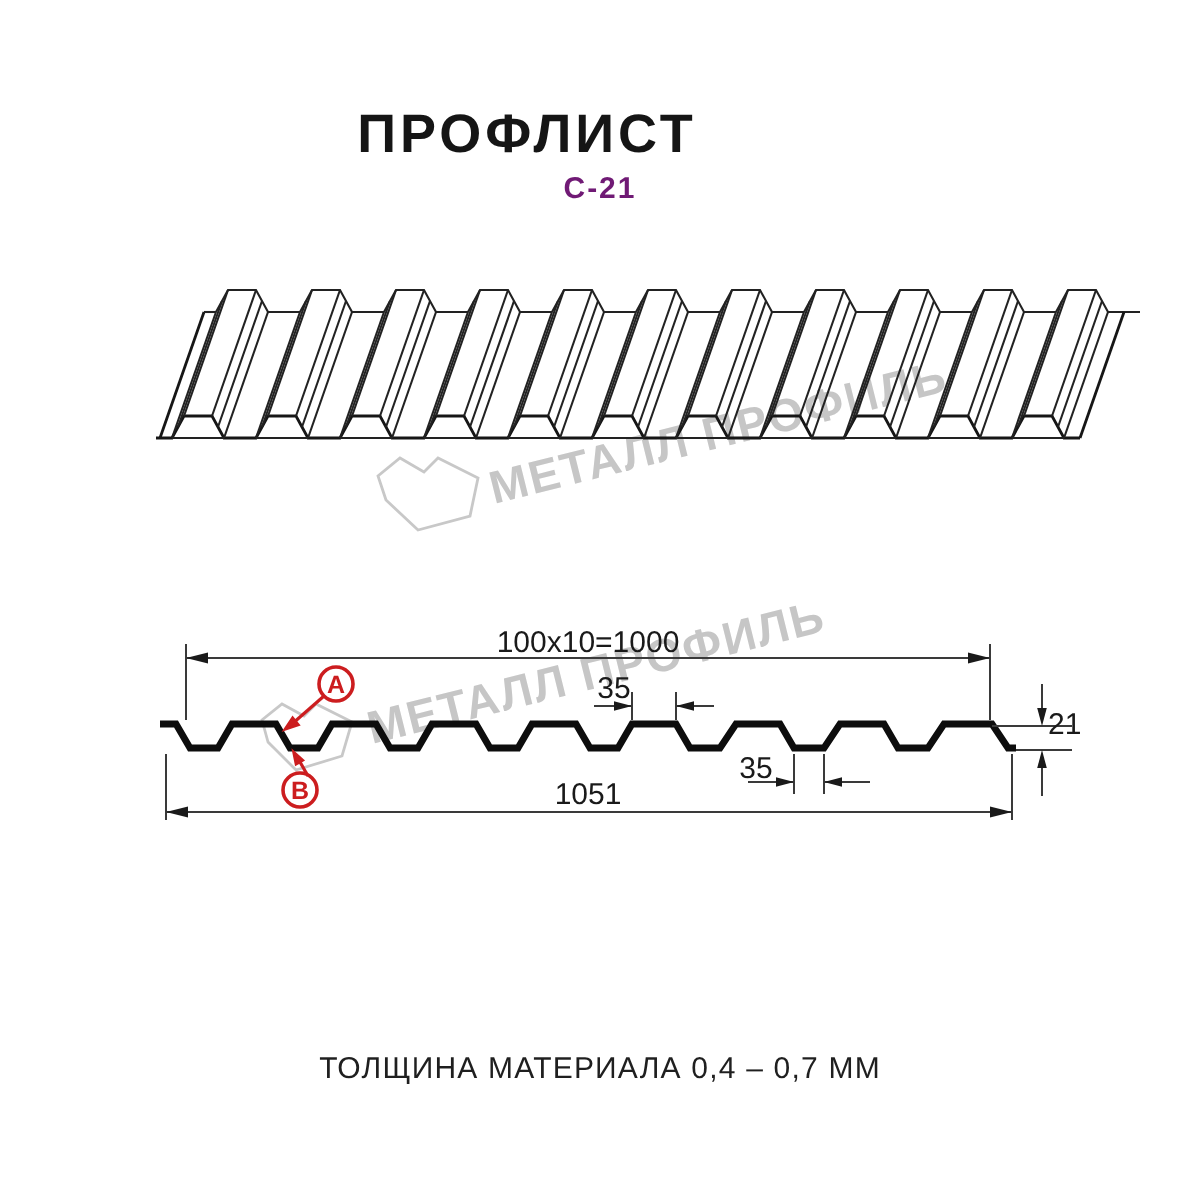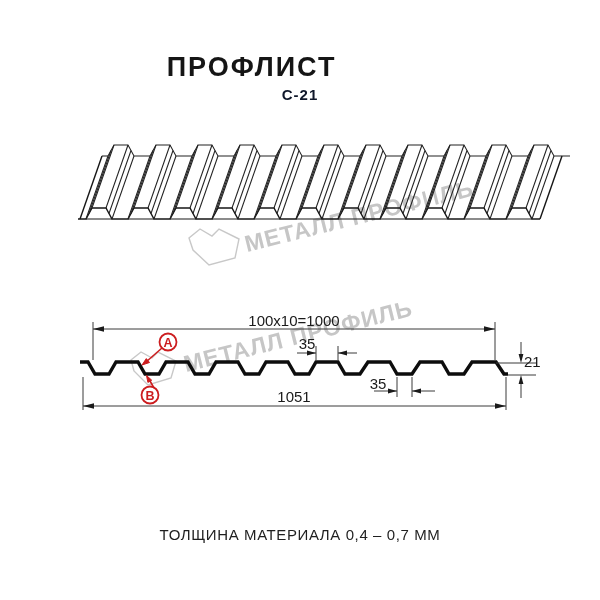--- a/index.html
+++ b/index.html
@@ -1,26 +1,26 @@
 <!DOCTYPE html>
 <html><head>
 <meta charset="utf-8">
 <style>
   html,body{margin:0;padding:0;}
   body{
     width:600px;height:600px;position:relative;background:#ffffff;
     font-family:"Liberation Sans",sans-serif;overflow:hidden;
   }
   .title{
-    position:absolute;left:0;top:52px;width:503px;text-align:center;
+    position:absolute;left:12px;top:52px;width:503px;text-align:center;
     font-size:27px;font-weight:bold;letter-spacing:2px;color:#151515;
   }
   .subtitle{
     position:absolute;left:0;top:86px;width:600px;text-align:center;
-    font-size:15px;font-weight:bold;letter-spacing:1px;color:#0f172a;
+    font-size:15px;font-weight:bold;letter-spacing:1px;color:#701a75;
   }
   .footer{
     position:absolute;left:0;top:526px;width:600px;text-align:center;
     font-size:15px;font-weight:normal;letter-spacing:0.6px;color:#1f1f1f;
   }
   svg{position:absolute;left:0;top:0;}
   .sheet3d{stroke:#222;stroke-width:1.05;fill:none;}
   .sheet3d-front{stroke:#161616;stroke-width:1.4;fill:none;}
   .wm{stroke:#c8c8c8;fill:none;stroke-width:1.4;}
   .wm-text{fill:#c6c6c6;font-size:23px;font-weight:bold;letter-spacing:1px;stroke:none;}

